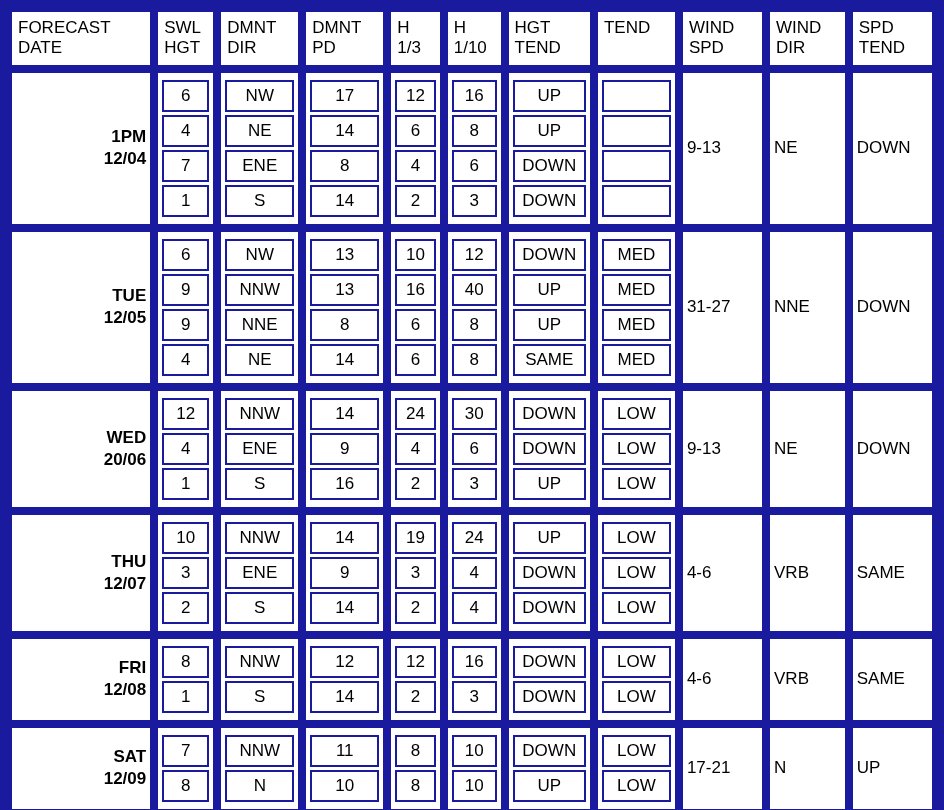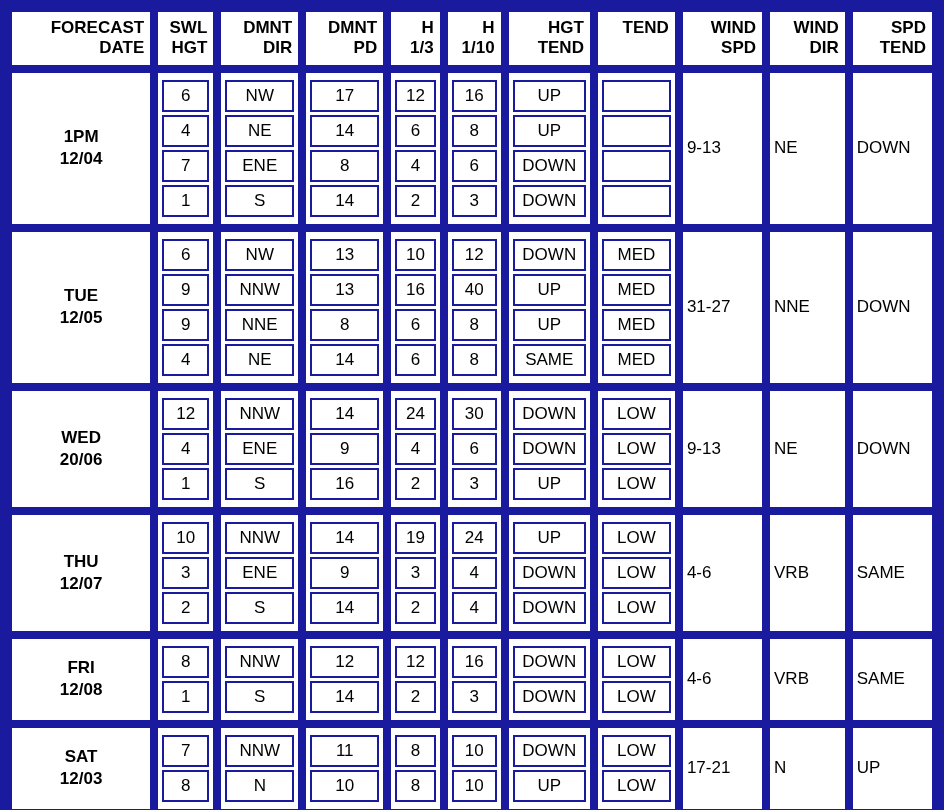--- a/index.html
+++ b/index.html
@@ -25,30 +25,30 @@
   table.outer > tbody > tr > th,
   table.outer > tbody > tr > td {
     background: #fff;
     border: 2px solid #1a1a9e;
     padding: 4px;
     vertical-align: middle;
     font-size: 17px;
     color: #000;
   }
   table.outer > tbody > tr > th {
-    font-weight: 700;
-    text-align: right;
+    font-weight: 400;
+    text-align: left;
     white-space: pre-line;
     line-height: 1.2;
     vertical-align: top;
     padding: 6px 6px;
   }
   td.datecell {
     font-weight: 700;
-    text-align: center;
+    text-align: right;
     white-space: pre-line;
     line-height: 1.3;
     padding-left: 8px;
   }
   td.val {
     text-align: left;
     font-weight: 400;
   }
   td.stack {
     padding: 2px;
@@ -698,21 +698,21 @@
                 </tr>
               </tbody>
             </table>
           </td>
           <td class="val">4-6</td>
           <td class="val">VRB</td>
           <td class="val">SAME</td>
         </tr>
         <tr>
           <td class="datecell">SAT
-12/03</td>
+12/09</td>
           <td class="stack">
             <table class="inner">
               <tbody>
                 <tr>
                   <td>7</td>
                 </tr>
                 <tr>
                   <td>8</td>
                 </tr>
               </tbody>

